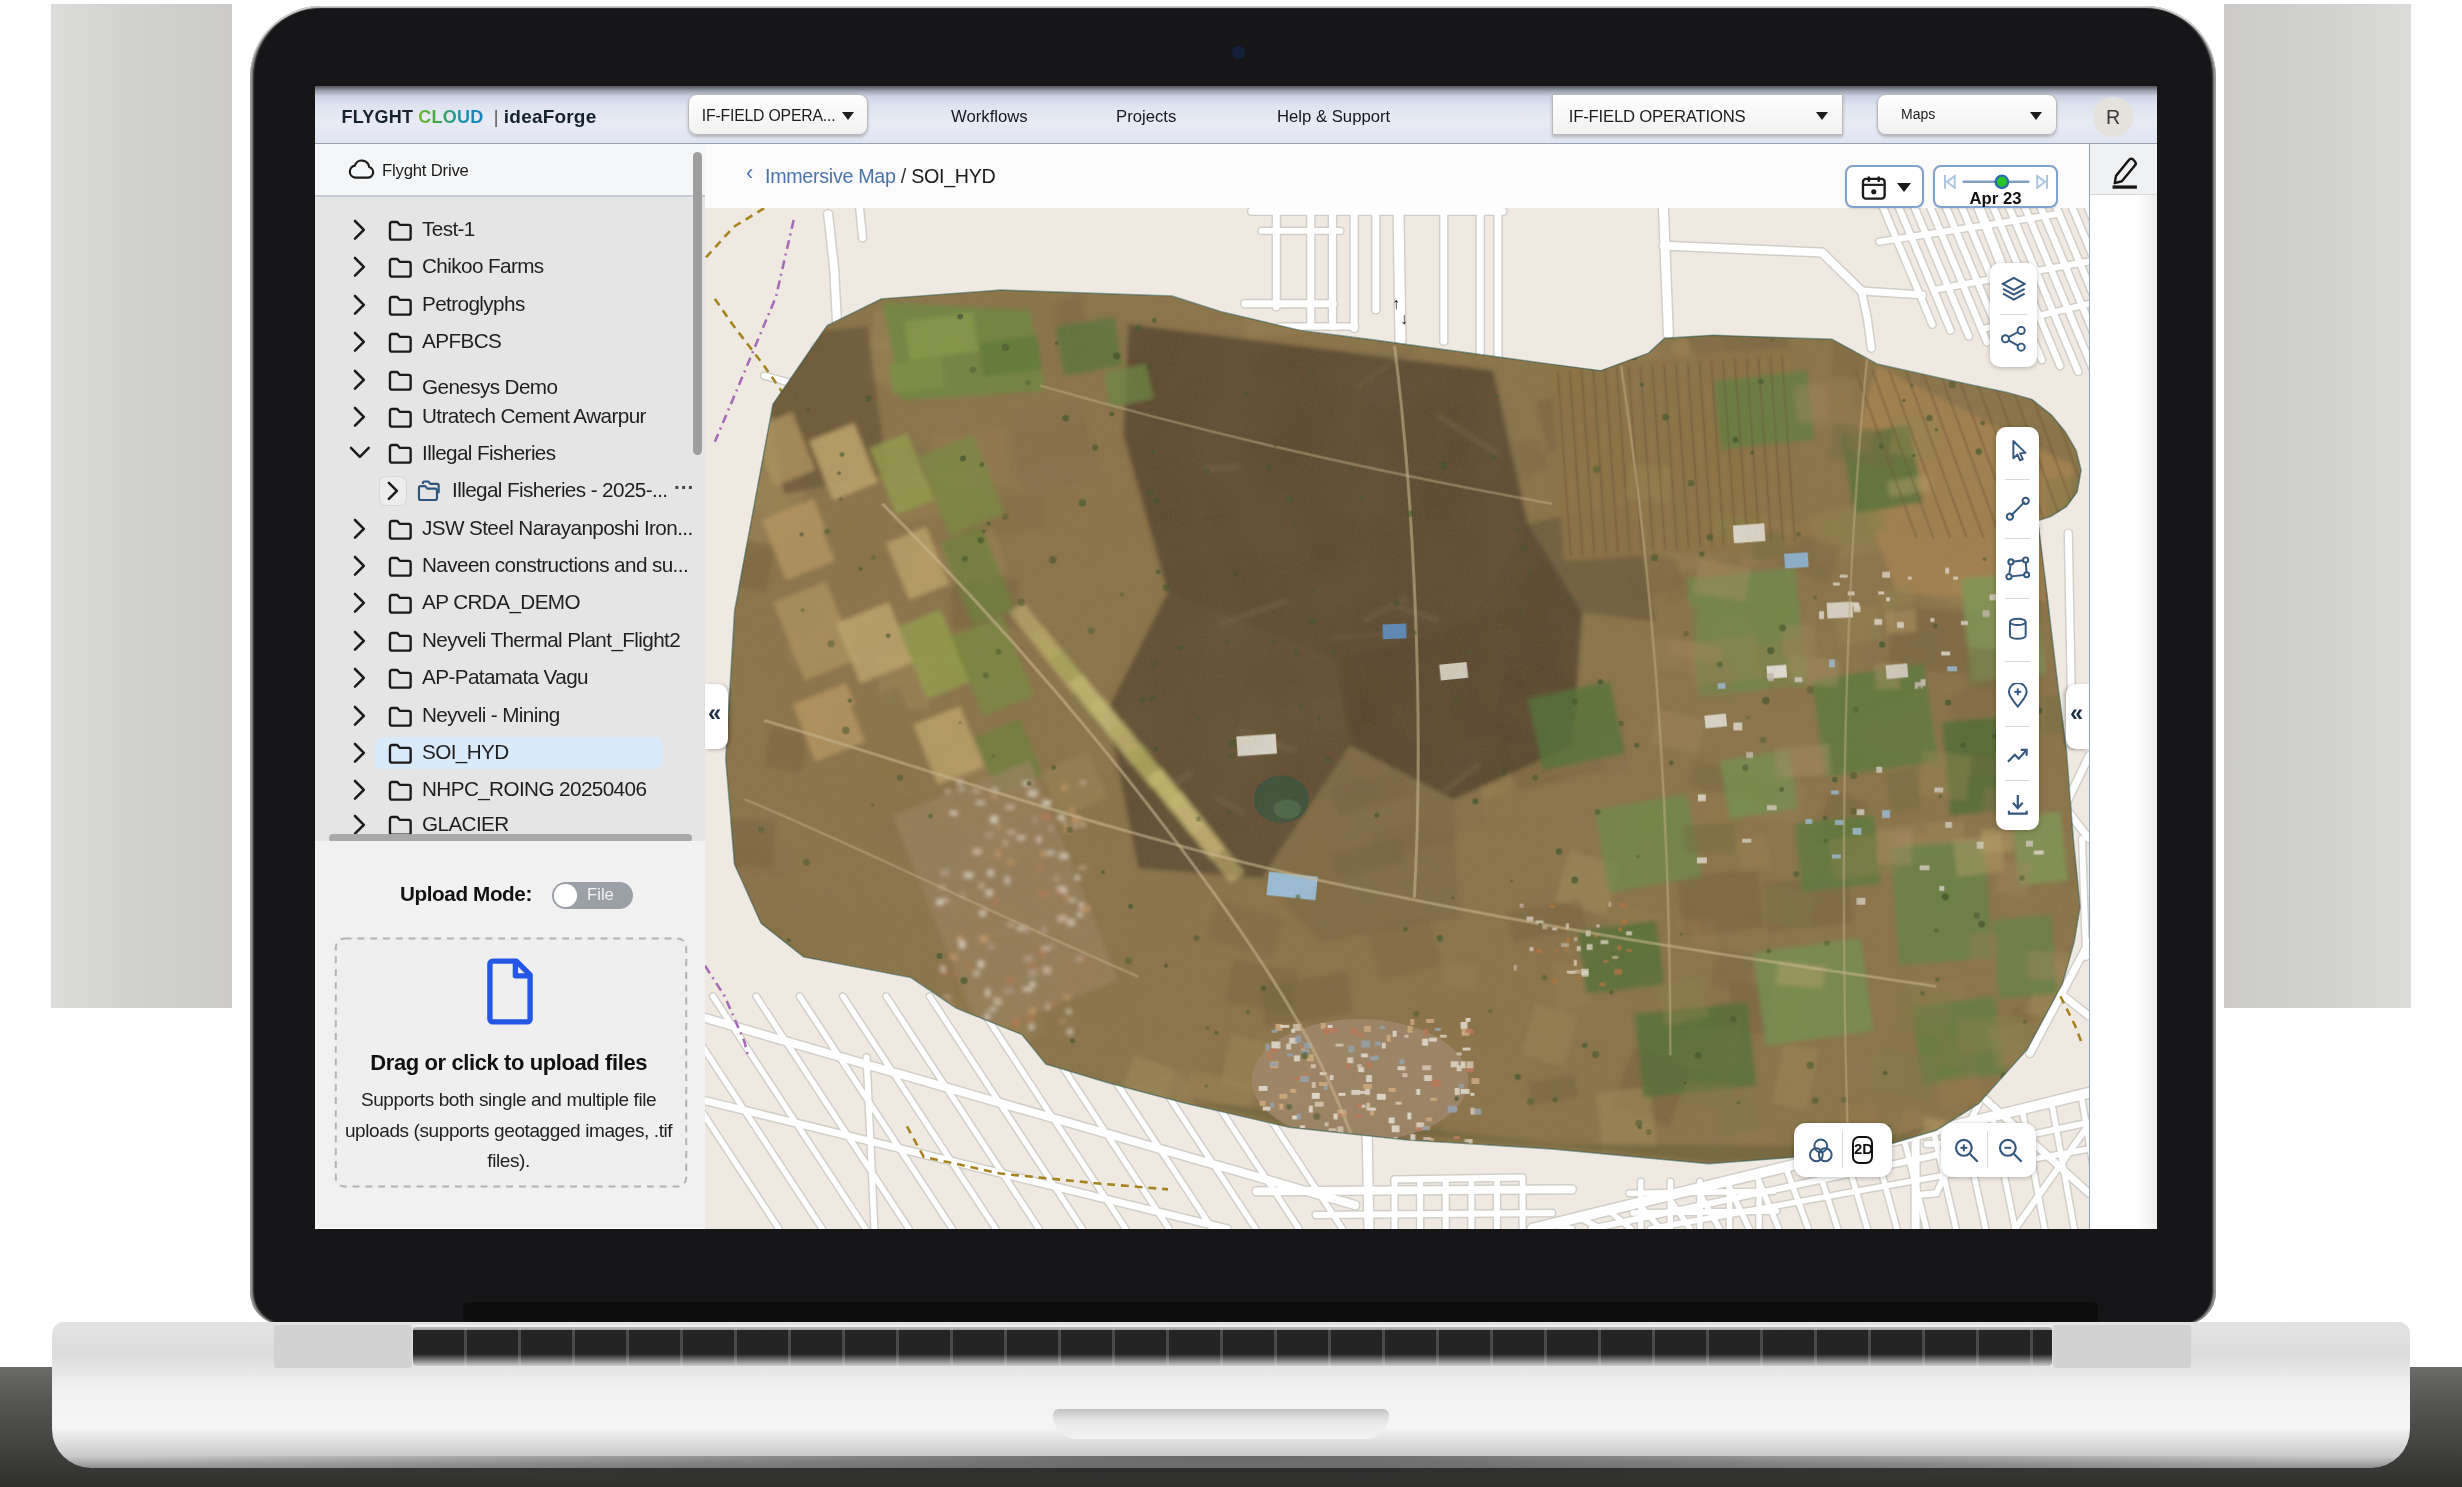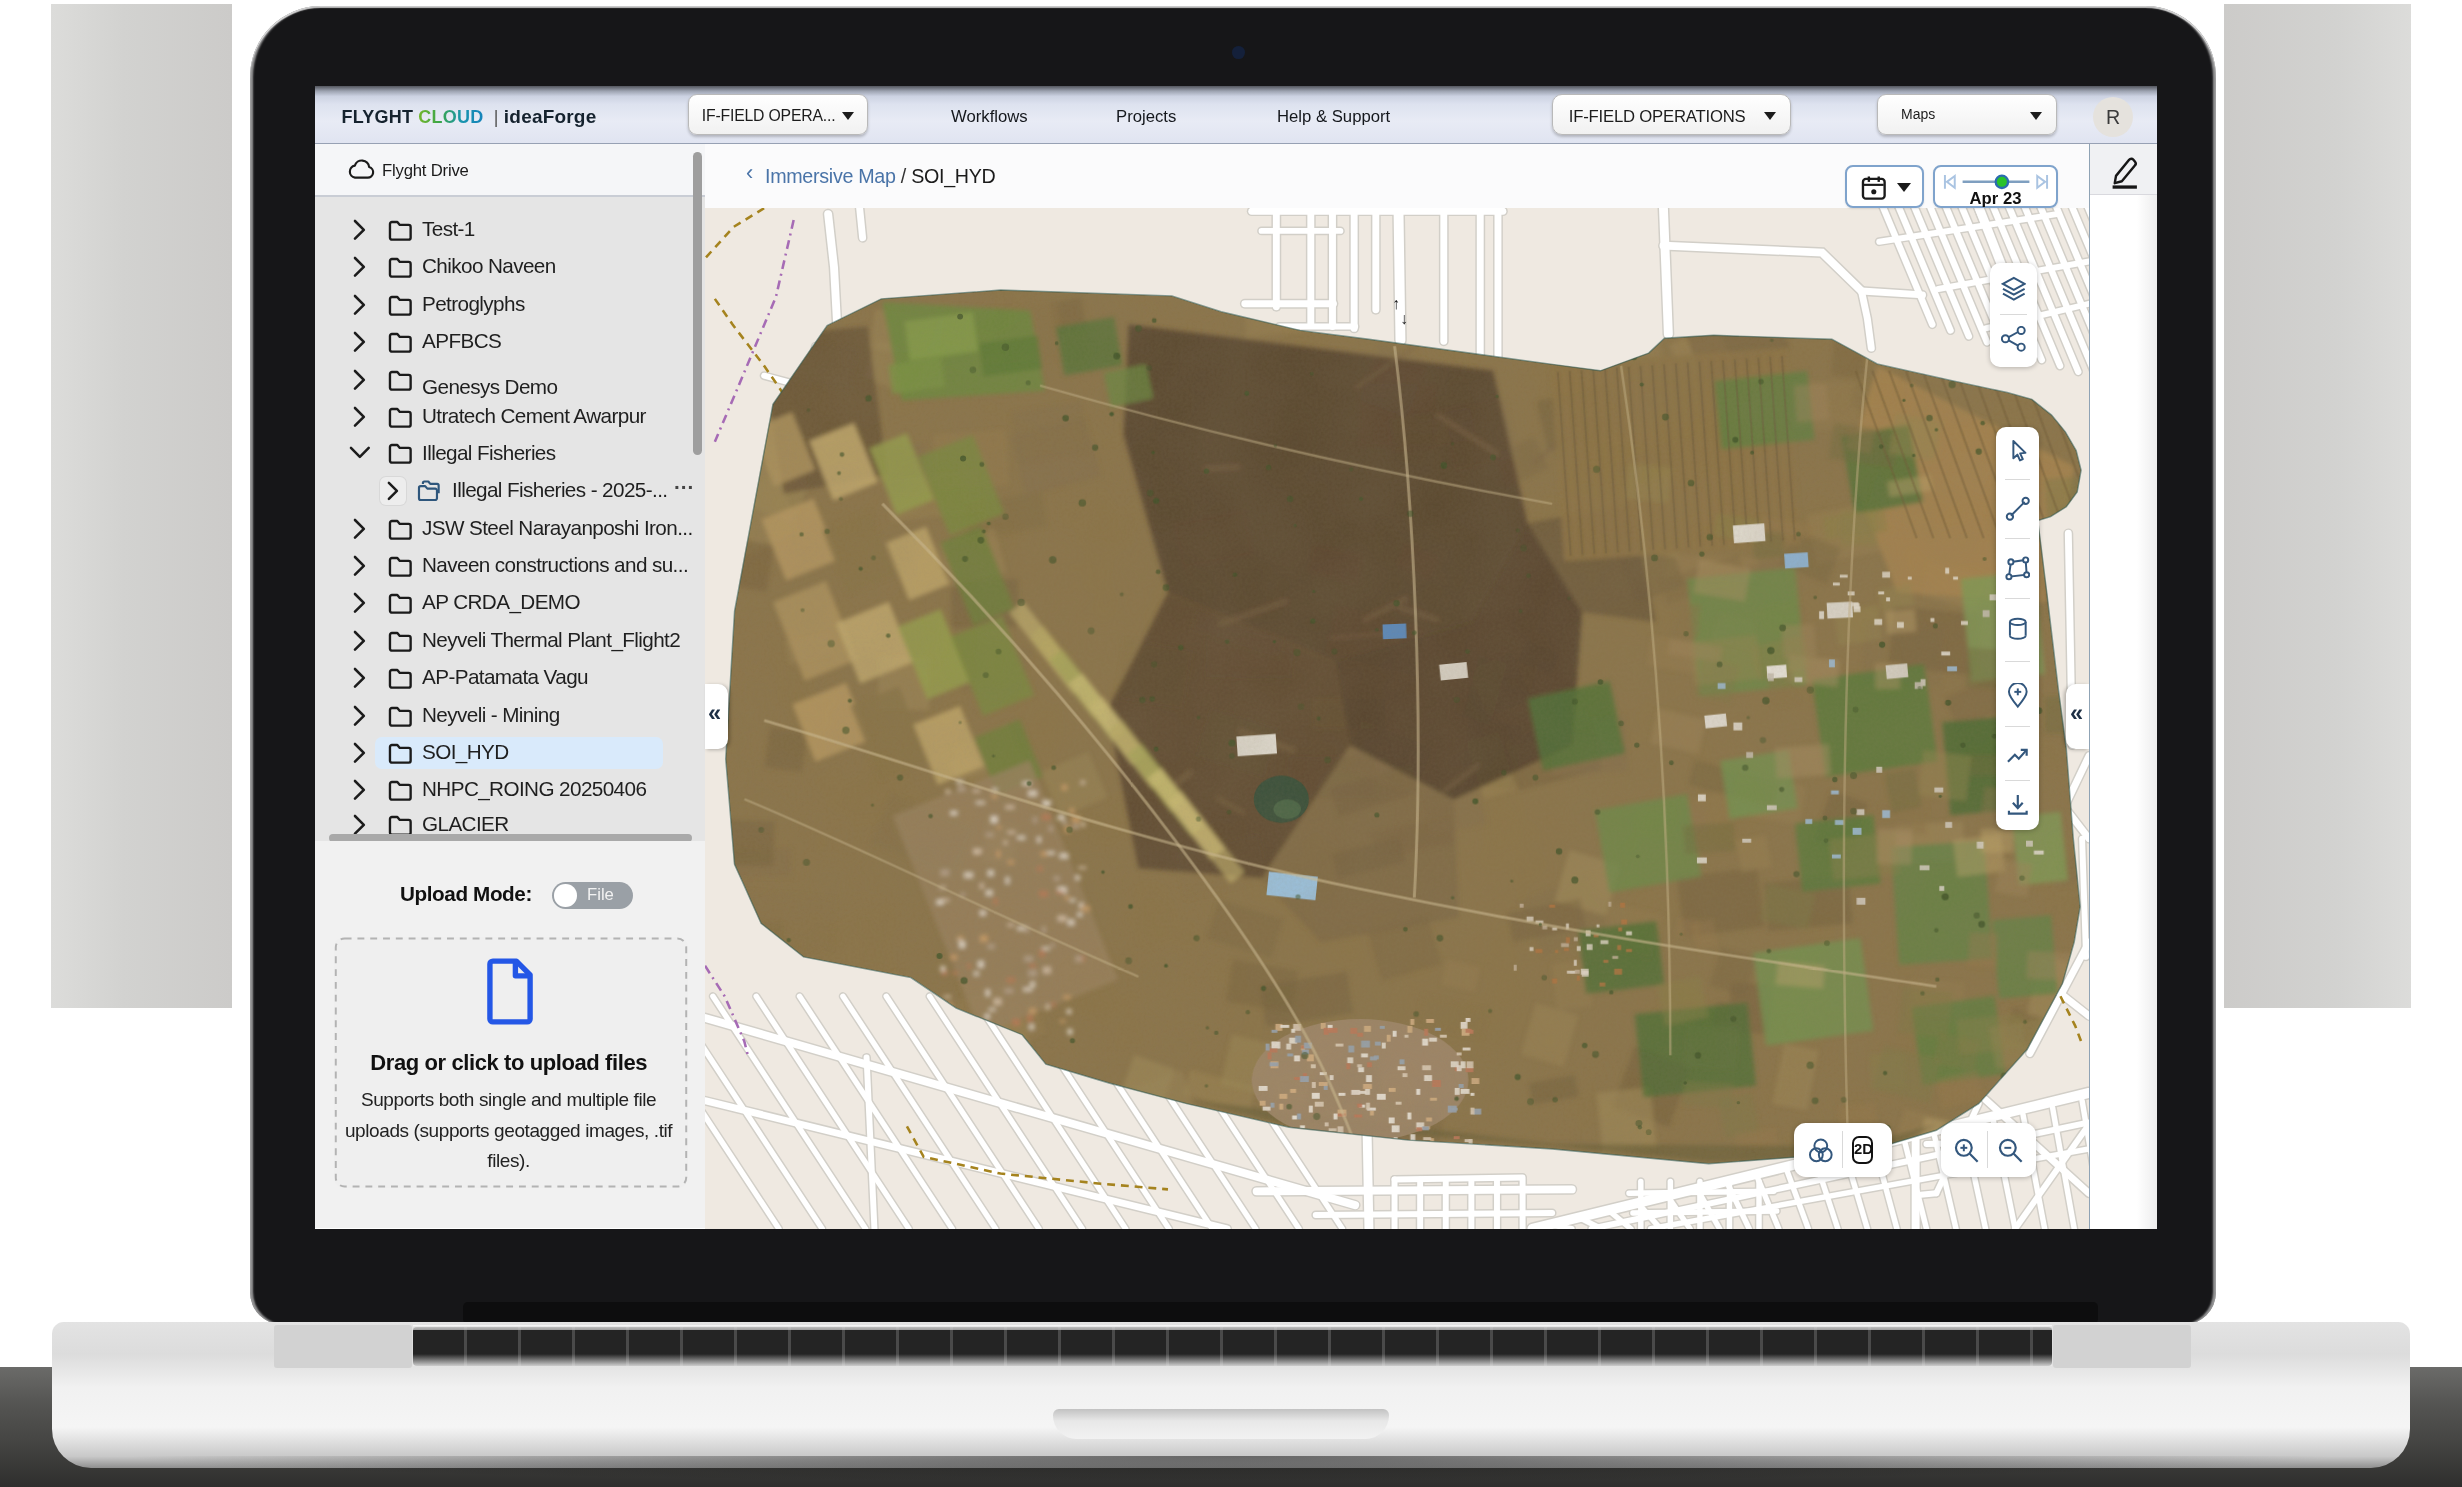--- a/index.html
+++ b/index.html
@@ -34,21 +34,21 @@
   <div class="abs" style="left:26.6px;top:19.7px;font-size:18px;font-weight:bold;letter-spacing:0.2px;color:#15222e;white-space:nowrap">FLYGHT <span style="background:linear-gradient(90deg,#74b62c,#3ba648,#1995ad,#1583bb);-webkit-background-clip:text;background-clip:text;color:transparent">CLOUD</span>&nbsp; <span style="font-weight:normal;color:#555">|</span> <span style="font-size:19px">ideaForge</span></div>
 
   <div class="abs" style="left:373px;top:7.9px;width:180px;height:41px;background:linear-gradient(180deg,#ffffff,#f1f1f1);border:1px solid #b9b9b9;border-radius:8.9px;box-shadow:0 2px 3px rgba(0,0,0,.22);box-sizing:border-box">
     <div class="abs" style="left:12.8px;top:11.8px;font-size:15.8px;letter-spacing:-0.2px;color:#1c1c1c;white-space:nowrap">IF-FIELD OPERA...</div>
     <div class="abs" style="right:12.8px;top:16.7px;width:0;height:0;border-left:6.9px solid transparent;border-right:6.9px solid transparent;border-top:8.9px solid #1c1c1c"></div>
   </div>
   <div class="abs" style="left:636px;top:20.7px;font-size:16.7px;color:#14171c">Workflows</div>
   <div class="abs" style="left:801px;top:20.7px;font-size:16.7px;color:#14171c">Projects</div>
   <div class="abs" style="left:962px;top:20.7px;font-size:16.7px;color:#14171c">Help &amp; Support</div>
 
-  <div class="abs" style="left:1237px;top:7.9px;width:239px;height:41px;background:linear-gradient(180deg,#ffffff,#f1f1f1);border:1px solid #b9b9b9;border-radius:10px;box-shadow:0 2px 3px rgba(0,0,0,.22);box-sizing:border-box">
+  <div class="abs" style="left:1237px;top:7.9px;width:291px;height:41px;background:linear-gradient(180deg,#ffffff,#f1f1f1);border:1px solid #b9b9b9;border-radius:0;box-shadow:0 2px 3px rgba(0,0,0,.22);box-sizing:border-box">
     <div class="abs" style="left:15.8px;top:11.8px;font-size:16.7px;letter-spacing:-0.2px;color:#1c1c1c;white-space:nowrap">IF-FIELD OPERATIONS</div>
     <div class="abs" style="right:13.8px;top:16.7px;width:0;height:0;border-left:6.9px solid transparent;border-right:6.9px solid transparent;border-top:8.9px solid #1c1c1c"></div>
   </div>
 
   <div class="abs" style="left:1562px;top:7.9px;width:180px;height:41px;background:linear-gradient(180deg,#ffffff,#f1f1f1);border:1px solid #b9b9b9;border-radius:8.9px;box-shadow:0 2px 3px rgba(0,0,0,.22);box-sizing:border-box">
     <div class="abs" style="left:23px;top:10.8px;font-size:14px;color:#1c1c1c">Maps</div>
     <div class="abs" style="right:13.8px;top:16.7px;width:0;height:0;border-left:6.9px solid transparent;border-right:6.9px solid transparent;border-top:8.9px solid #1c1c1c"></div>
   </div>
 
   <div class="abs" style="left:1778px;top:10.8px;width:40px;height:40px;border-radius:50%;background:#e5e2dd;text-align:center;line-height:40px;font-size:19.7px;color:#3a3a3a">R</div>
@@ -67,21 +67,21 @@
 <svg class="abs" style="left:73px;top:75px" width="24.6" height="21.7" viewBox="0 0 25 22">
           <path d="M2 5 a2 2 0 0 1 2 -2 h5.5 l2.5 3 h9 a2 2 0 0 1 2 2 v11 a2 2 0 0 1 -2 2 h-17 a2 2 0 0 1 -2 -2 z" fill="none" stroke="#1b1b1b" stroke-width="2.4" stroke-linejoin="round"></path>
         </svg>
 <div class="abs" style="left:107px;top:73px;font-size:20.7px;letter-spacing:-0.6px;color:#1f1f1f;white-space:nowrap;">Test-1</div>
 <svg class="abs" style="left:37px;top:112px" width="14.8" height="21.7" viewBox="0 0 15 22">
           <path d="M3 2 L12 11 L3 20" fill="none" stroke="#1c1c1c" stroke-width="2.6" stroke-linejoin="round" stroke-linecap="round"></path>
         </svg>
 <svg class="abs" style="left:73px;top:112px" width="24.6" height="21.7" viewBox="0 0 25 22">
           <path d="M2 5 a2 2 0 0 1 2 -2 h5.5 l2.5 3 h9 a2 2 0 0 1 2 2 v11 a2 2 0 0 1 -2 2 h-17 a2 2 0 0 1 -2 -2 z" fill="none" stroke="#1b1b1b" stroke-width="2.4" stroke-linejoin="round"></path>
         </svg>
-<div class="abs" style="left:107px;top:110px;font-size:20.7px;letter-spacing:-0.6px;color:#1f1f1f;white-space:nowrap;">Chikoo Naveen</div>
+<div class="abs" style="left:107px;top:110px;font-size:20.7px;letter-spacing:-0.6px;color:#1f1f1f;white-space:nowrap;">Chikoo Farms</div>
 <svg class="abs" style="left:37px;top:150px" width="14.8" height="21.7" viewBox="0 0 15 22">
           <path d="M3 2 L12 11 L3 20" fill="none" stroke="#1c1c1c" stroke-width="2.6" stroke-linejoin="round" stroke-linecap="round"></path>
         </svg>
 <svg class="abs" style="left:73px;top:150px" width="24.6" height="21.7" viewBox="0 0 25 22">
           <path d="M2 5 a2 2 0 0 1 2 -2 h5.5 l2.5 3 h9 a2 2 0 0 1 2 2 v11 a2 2 0 0 1 -2 2 h-17 a2 2 0 0 1 -2 -2 z" fill="none" stroke="#1b1b1b" stroke-width="2.4" stroke-linejoin="round"></path>
         </svg>
 <div class="abs" style="left:107px;top:148px;font-size:20.7px;letter-spacing:-0.6px;color:#1f1f1f;white-space:nowrap;">Petroglyphs</div>
 <svg class="abs" style="left:37px;top:187px" width="14.8" height="21.7" viewBox="0 0 15 22">
           <path d="M3 2 L12 11 L3 20" fill="none" stroke="#1c1c1c" stroke-width="2.6" stroke-linejoin="round" stroke-linecap="round"></path>
         </svg>

